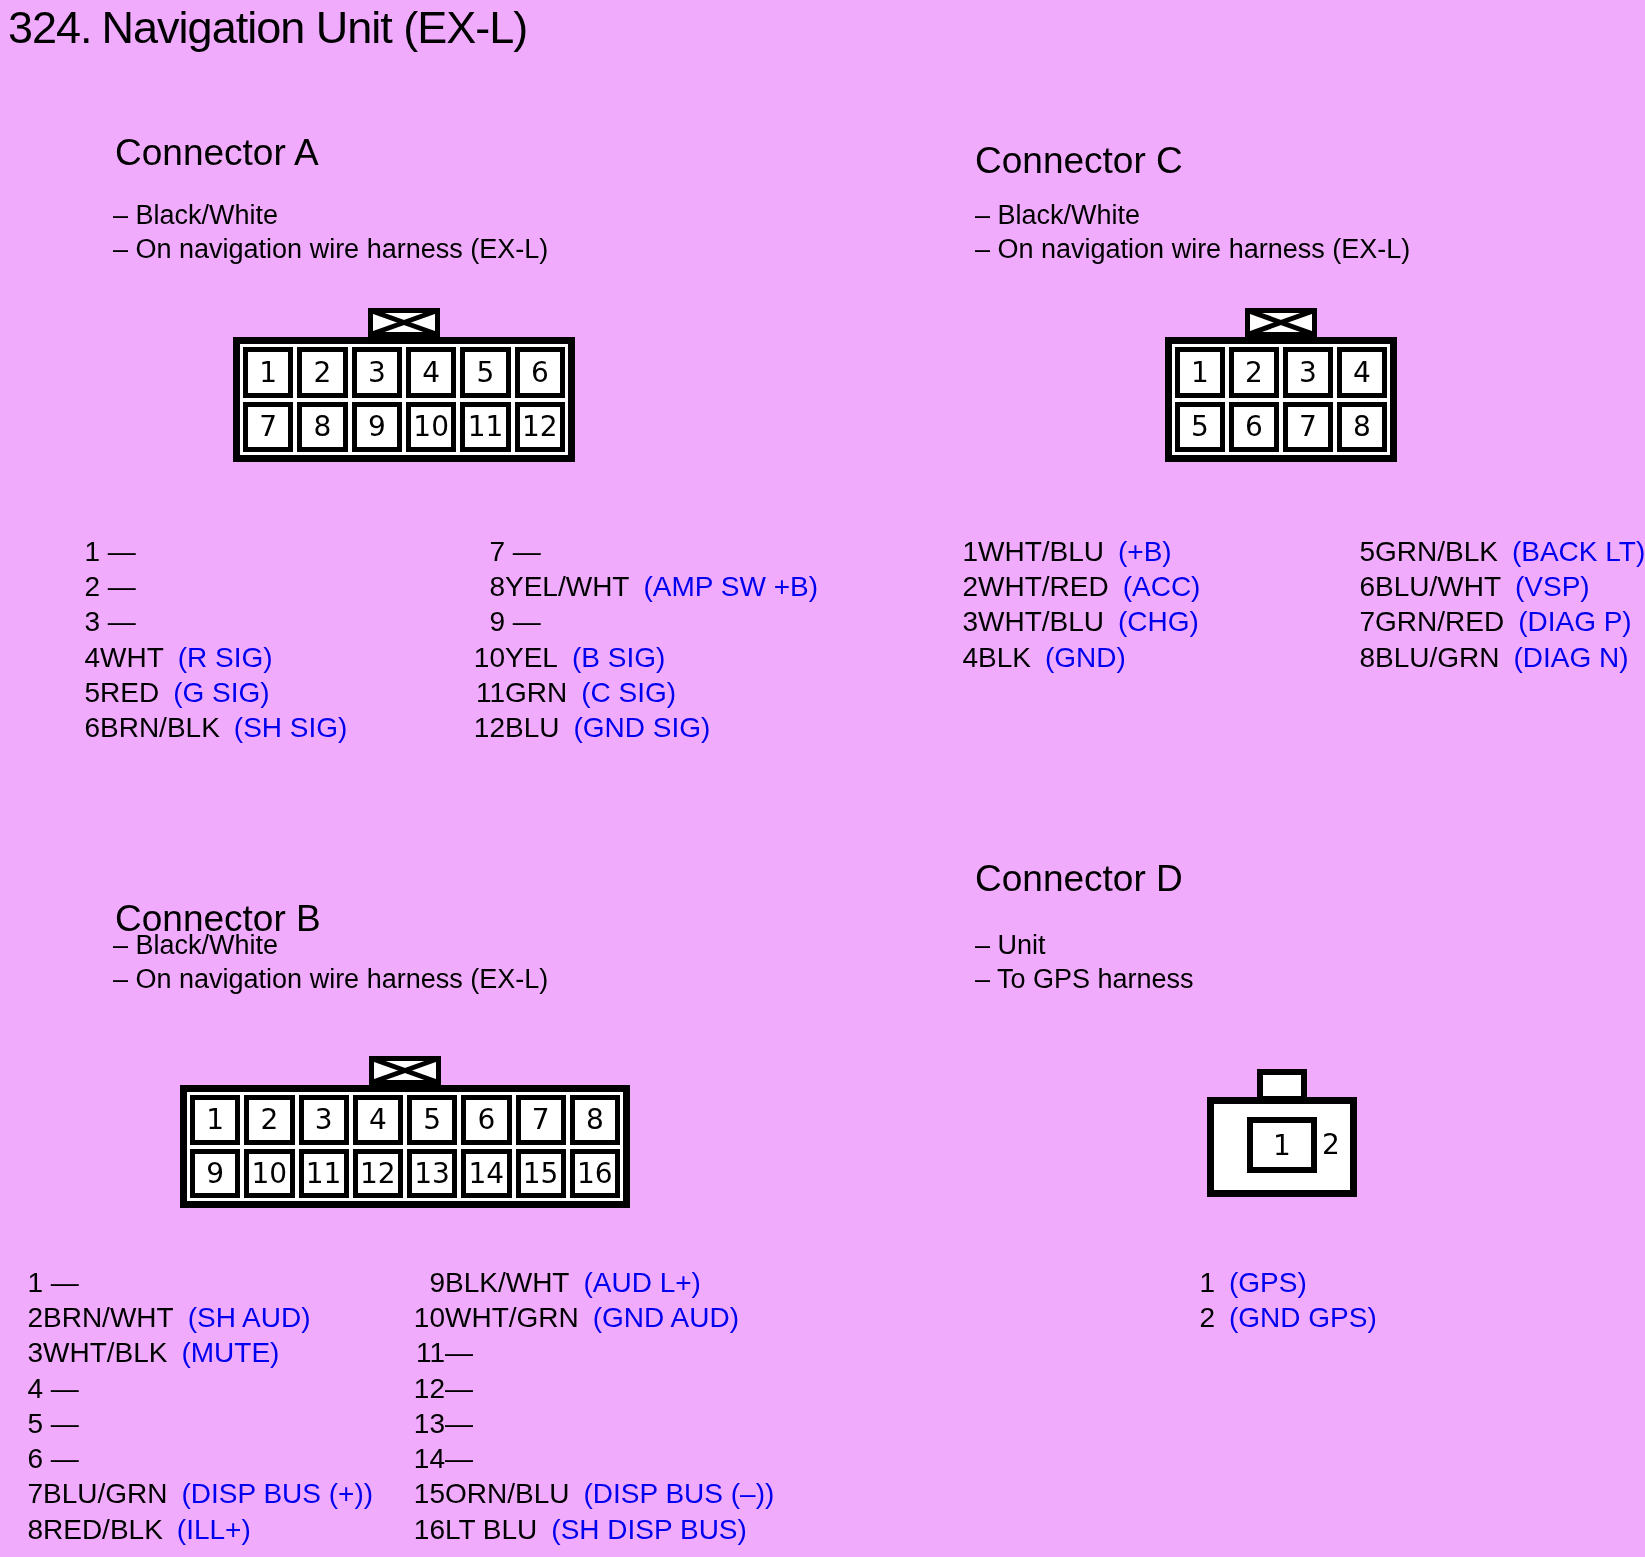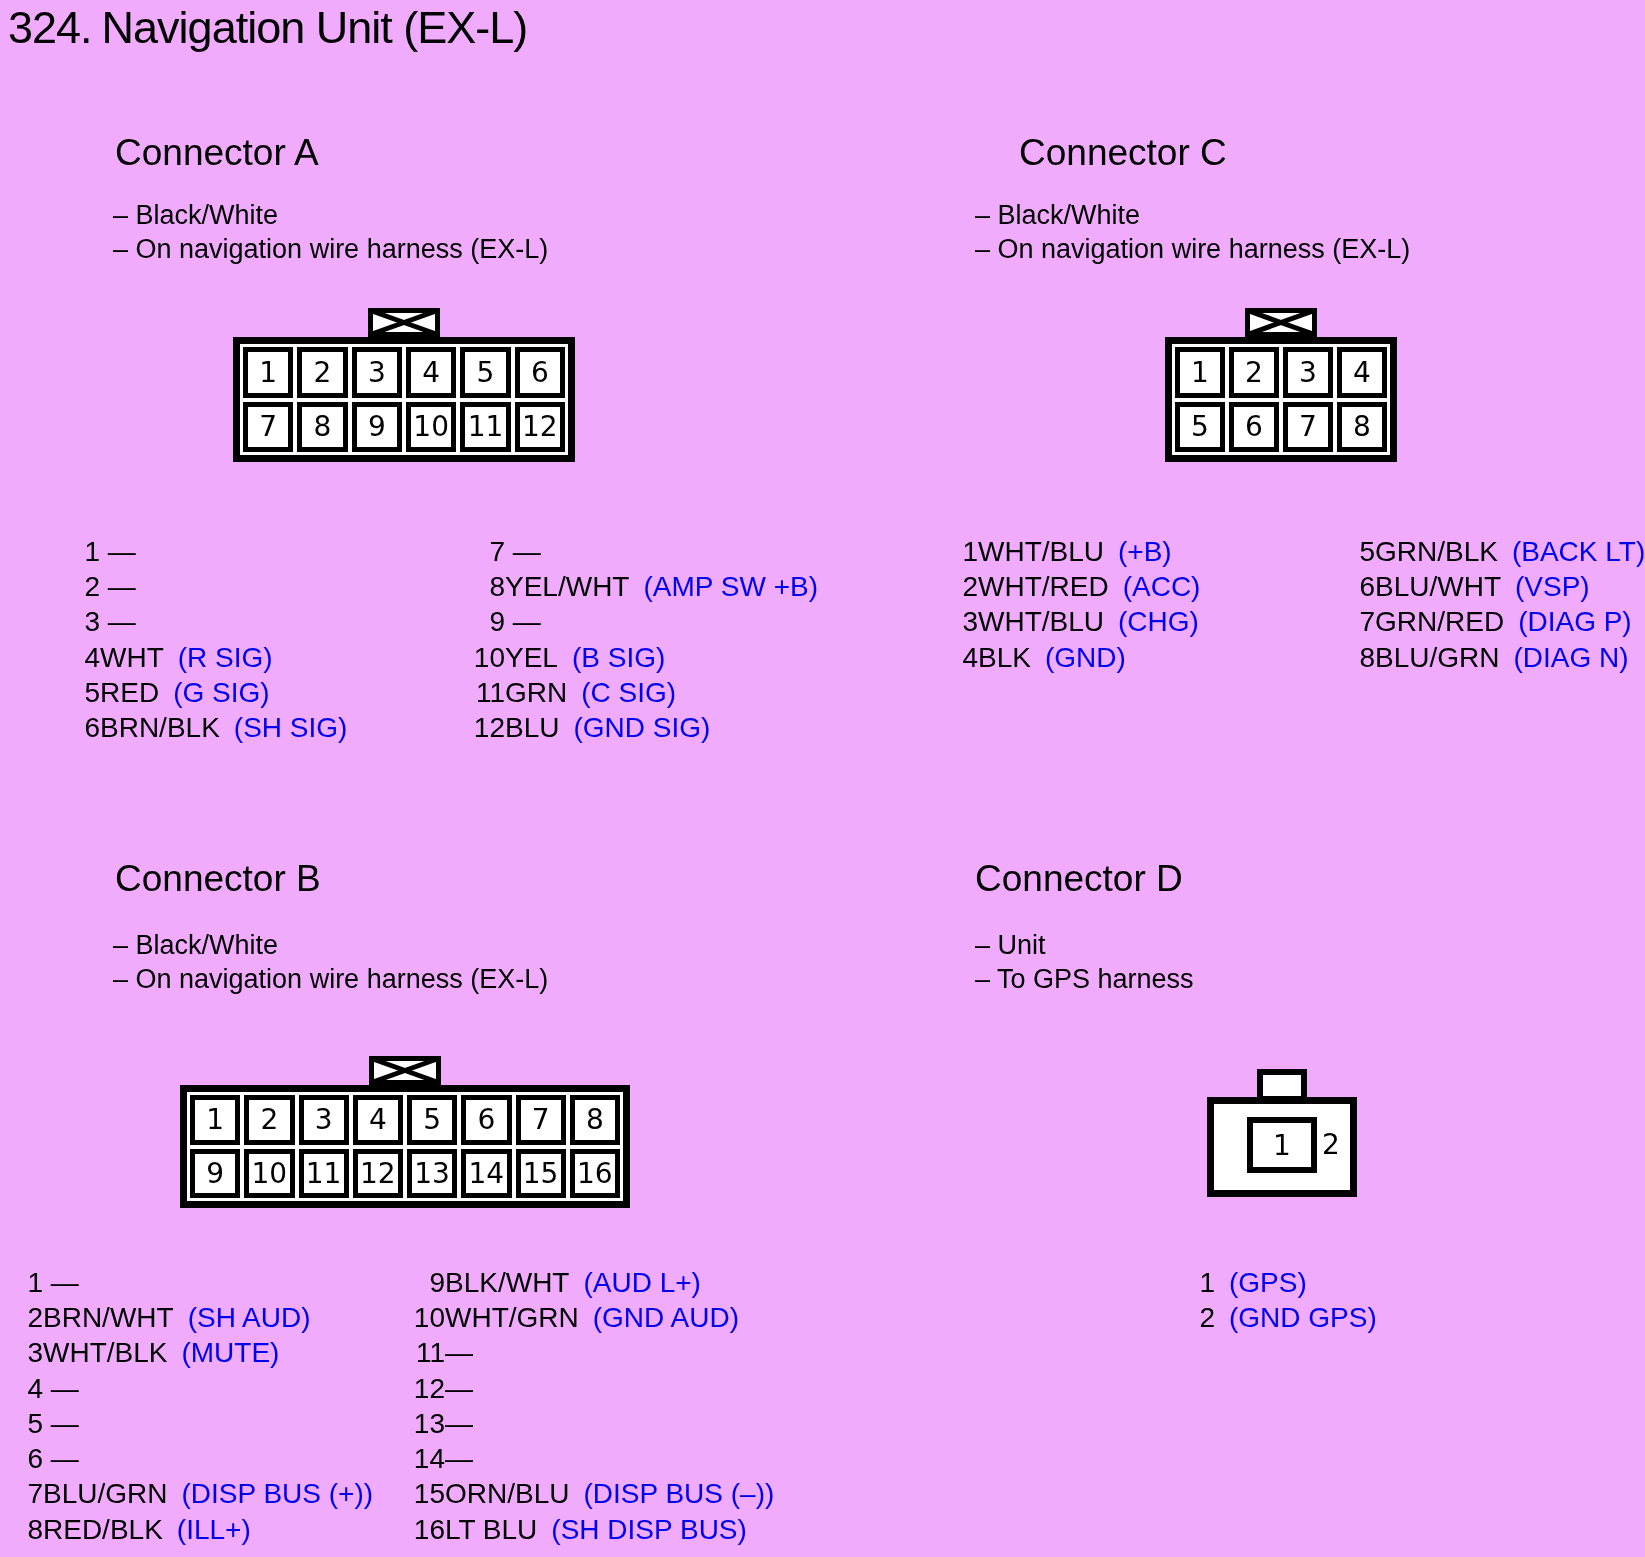--- a/index.html
+++ b/index.html
@@ -86,21 +86,21 @@
   <div class="pin-list numw65" style="left:440px;top:534px;">
 
   <div class="pin-row"><span class="pnum">7</span><span class="wire">&nbsp;—</span><span class="sig"></span></div>
       <div class="pin-row"><span class="pnum">8</span><span class="wire">YEL/WHT</span><span class="sig">(AMP SW +B)</span></div>
       <div class="pin-row"><span class="pnum">9</span><span class="wire">&nbsp;—</span><span class="sig"></span></div>
       <div class="pin-row"><span class="pnum">10</span><span class="wire">YEL</span><span class="sig">(B SIG)</span></div>
       <div class="pin-row"><span class="pnum">11</span><span class="wire">GRN</span><span class="sig">(C SIG)</span></div>
       <div class="pin-row"><span class="pnum">12</span><span class="wire">BLU</span><span class="sig">(GND SIG)</span></div>
     </div>
 
-  <div class="abs sec-heading" style="left:975px;top:132px;margin-left:44px;">Connector C</div>
+  <div class="abs sec-heading" style="left:975px;top:140px;">Connector C</div>
   <div class="abs notes" style="left:975px;top:186px;">
     <div>– Black/White</div>
     <div>– On navigation wire harness (EX-L)</div>
   </div>
 
   <div class="conn" style="left:1165px;top:308px;width:232px;height:154px;">
     <svg class="conn-tab" style="left:80px;" width="72" height="29" viewBox="0 0 72 29">
       <rect x="2.5" y="2.5" width="67" height="24" fill="#fff" stroke="#000" stroke-width="5"></rect>
       <line x1="2.5" y1="2.5" x2="69.5" y2="26.5" stroke="#000" stroke-width="5"></line>
       <line x1="69.5" y1="2.5" x2="2.5" y2="26.5" stroke="#000" stroke-width="5"></line>
@@ -126,21 +126,21 @@
       <div class="pin-row"><span class="pnum">4</span><span class="wire">BLK</span><span class="sig">(GND)</span></div>
     </div>
   <div class="pin-list numw30" style="left:1345px;top:534px;">
 
   <div class="pin-row"><span class="pnum">5</span><span class="wire">GRN/BLK</span><span class="sig">(BACK LT)</span></div>
       <div class="pin-row"><span class="pnum">6</span><span class="wire">BLU/WHT</span><span class="sig">(VSP)</span></div>
       <div class="pin-row"><span class="pnum">7</span><span class="wire">GRN/RED</span><span class="sig">(DIAG P)</span></div>
       <div class="pin-row"><span class="pnum">8</span><span class="wire">BLU/GRN</span><span class="sig">(DIAG N)</span></div>
     </div>
 
-  <div class="abs sec-heading" style="left:115px;top:858px;">Connector B</div>
+  <div class="abs sec-heading" style="left:115px;top:898px;">Connector B</div>
   <div class="abs notes" style="left:113px;top:916px;">
     <div>– Black/White</div>
     <div>– On navigation wire harness (EX-L)</div>
   </div>
 
   <div class="conn" style="left:180px;top:1056px;width:450px;height:152px;">
     <svg class="conn-tab" style="left:189px;" width="72" height="29" viewBox="0 0 72 29">
       <rect x="2.5" y="2.5" width="67" height="24" fill="#fff" stroke="#000" stroke-width="5"></rect>
       <line x1="2.5" y1="2.5" x2="69.5" y2="26.5" stroke="#000" stroke-width="5"></line>
       <line x1="69.5" y1="2.5" x2="2.5" y2="26.5" stroke="#000" stroke-width="5"></line>

